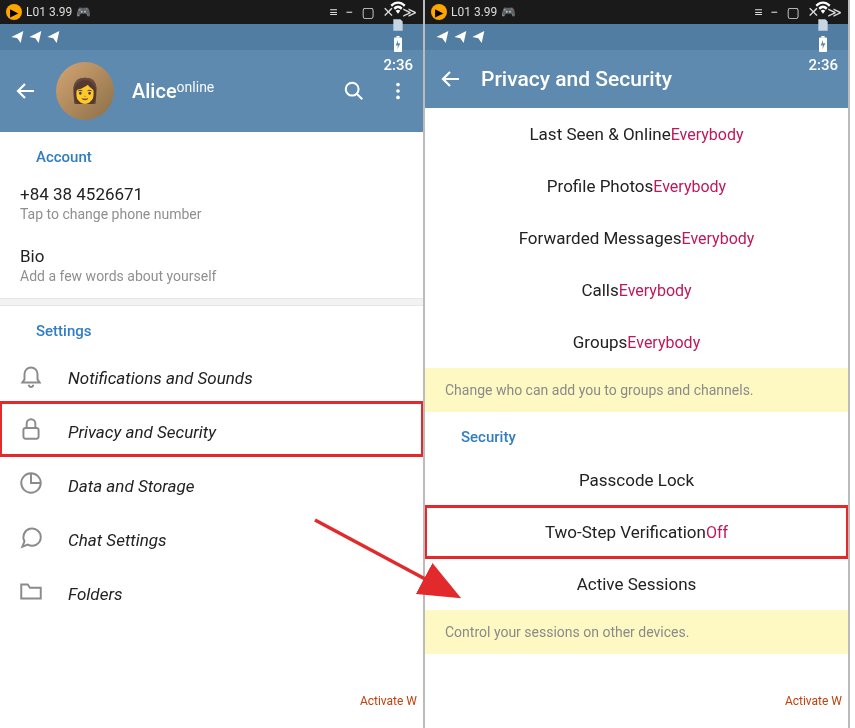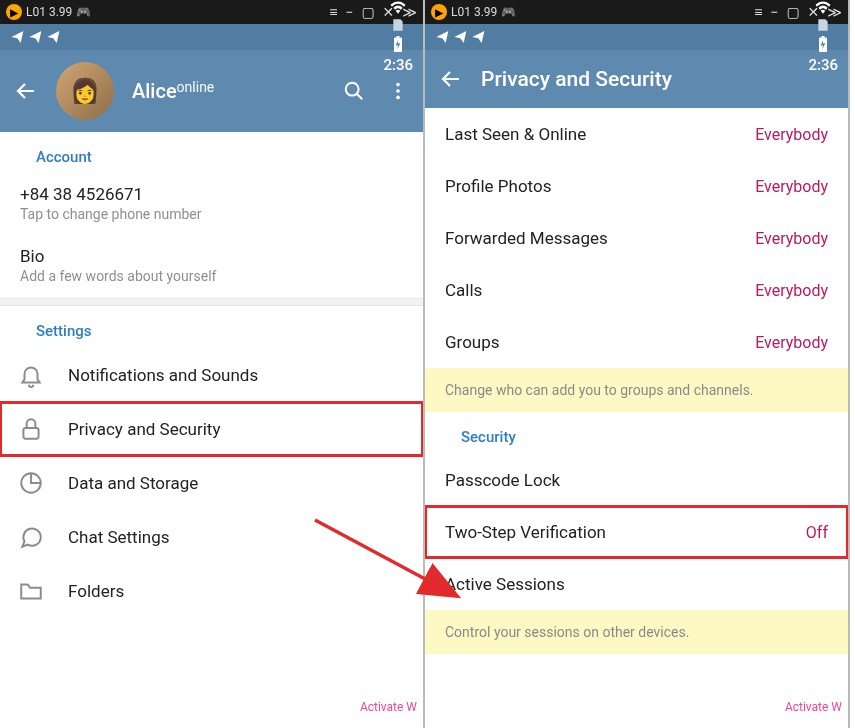--- a/index.html
+++ b/index.html
@@ -29,36 +29,36 @@
 .appbar .subtitle { font-size: 14px; opacity: 0.95; }
 .appbar .title-big { font-size: 21px; font-weight: 500; }
 .appbar .actions { margin-left: auto; display: flex; gap: 22px; align-items: center; }
 .appbar .action-ico { width: 22px; height: 22px; }
 
 .section-header { color: #2f7dc4; font-size: 15px; font-weight: 500; padding: 16px 36px 8px; }
 .item { padding: 10px 20px 14px; }
 .item .primary { font-size: 17px; color: #222; }
 .item .secondary { font-size: 14px; color: #8f8f8f; margin-top: 2px; }
 
-.settings-row { display: flex; align-items: center; padding: 14px 18px; gap: 24px; }
+.settings-row { display: flex; align-items: flex-end; padding: 14px 18px; gap: 24px; font-style: italic; }
 .settings-row .ico { width: 26px; height: 26px; color: #8b8b8b; flex-shrink: 0; }
 .settings-row .label { font-size: 17px; color: #222; }
 
-.privacy-row { display: flex; align-items: center; justify-content: space-between; padding: 16px 20px; }
+.privacy-row { display: flex; align-items: center; justify-content: center; padding: 16px 20px; }
 .privacy-row .label { font-size: 17px; color: #222; }
 .privacy-row .value { font-size: 16px; color: #be185d; }
 
 .hint { background: #fef9c3; color: #8a8a8a; font-size: 14px; padding: 14px 20px; }
 
 .divider { height: 8px; background: #f2f2f2; border-top: 1px solid #e6e6e6; border-bottom: 1px solid #e6e6e6; }
 
 .highlight { outline: 3px solid #e2292b; outline-offset: -2px; }
 .arrow-overlay { position: absolute; pointer-events: none; }
 
-.watermark { position: absolute; right: 6px; bottom: 14px; color: #ec4899; font-size: 12px; text-align: right; }
+.watermark { position: absolute; right: 6px; bottom: 20px; color: #c2410c; font-size: 12px; text-align: right; }
 </style>
 </head>
 <body>
 
 <div class="phone">
 
   <div class="emulator-bar">
     <div class="left">
       <span class="circle-icon">▶</span>
       <span>L01 3.99</span>

